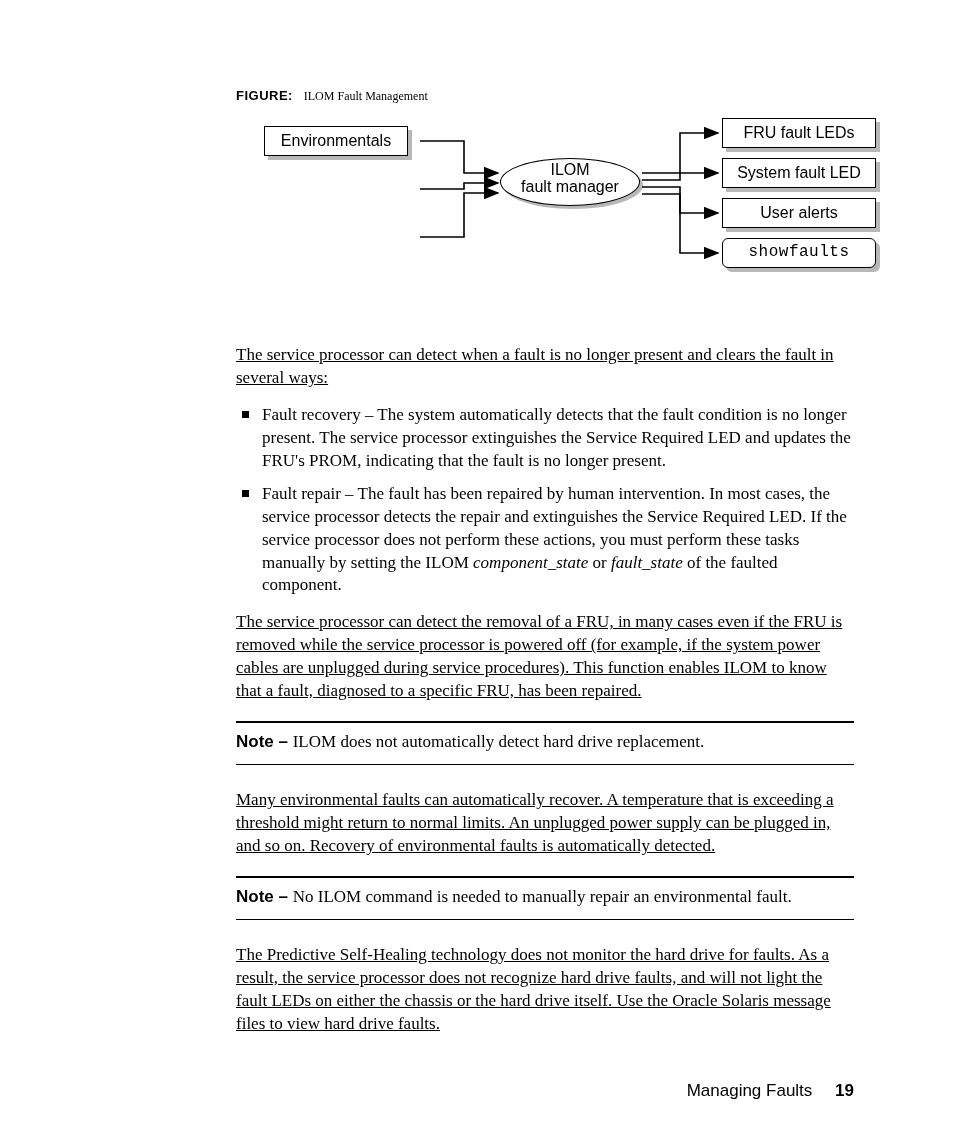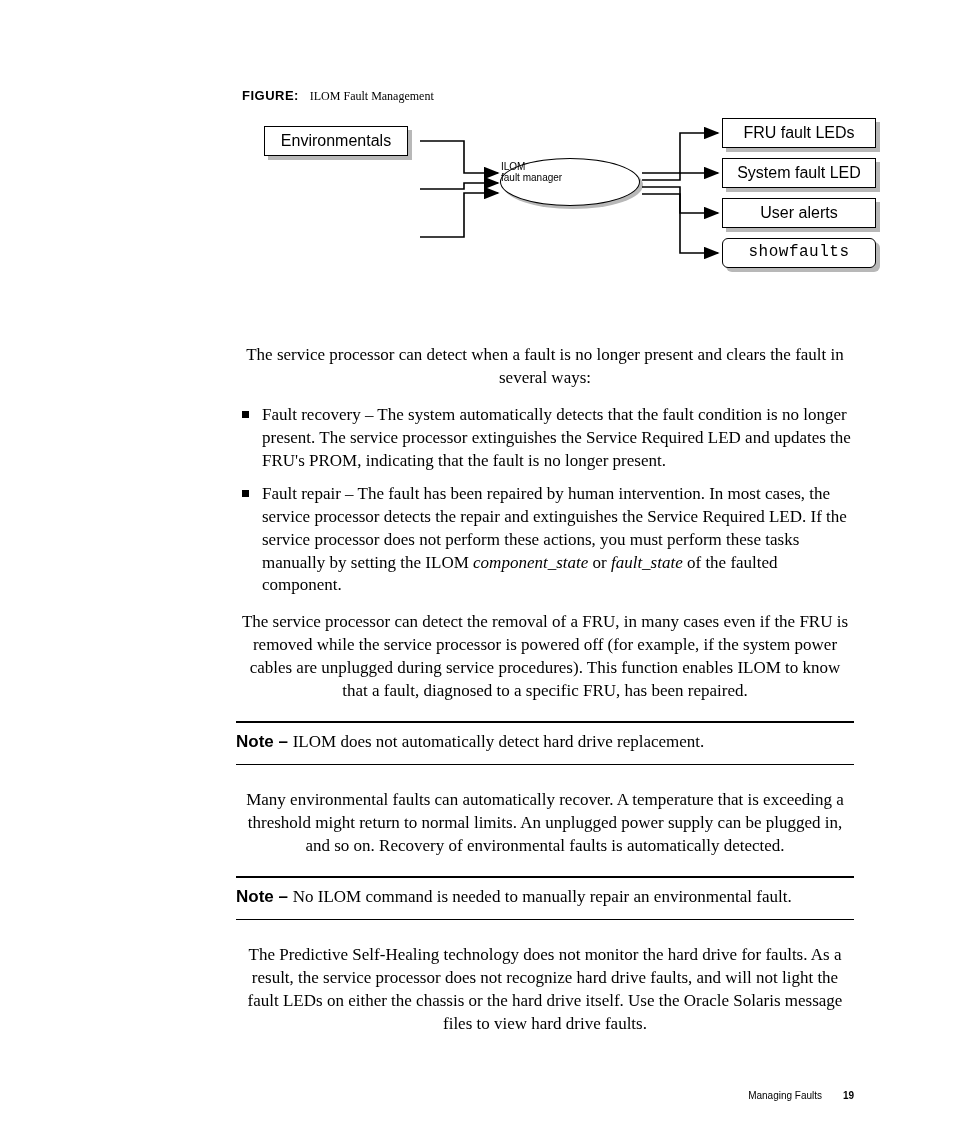--- a/index.html
+++ b/index.html
@@ -18,21 +18,20 @@
   }
 
   .fig-caption {
     font-family: Helvetica, Arial, sans-serif;
     font-size: 13px;
     margin-bottom: 14px;
   }
   .fig-caption .lbl {
     font-weight: bold;
     letter-spacing: 0.5px;
-    margin-left: 6px;
   }
   .fig-caption .txt {
     font-weight: normal;
     font-family: "Palatino Linotype", "Book Antiqua", Palatino, Georgia, serif;
     font-size: 12px;
   }
 
   .diagram {
     position: relative;
     width: 612px;
@@ -53,43 +52,44 @@
   }
   .dbox.left  { width: 144px; height: 30px; left: 0; }
   .dbox.right { width: 154px; height: 30px; right: 0; }
   .oval {
     position: absolute;
     width: 140px;
     height: 48px;
     border: 1.5px solid #000;
     border-radius: 50% / 50%;
     background: #fff;
-    text-align: left;
-    font-family: Helvetica, Arial, sans-serif;
-    font-size: 10px;
+    text-align: center;
+    font-family: Helvetica, Arial, sans-serif;
+    font-size: 16px;
     line-height: 1.05;
     box-sizing: border-box;
     padding-top: 3px;
     box-shadow: 3px 3px 0 0 #b8b8b8;
   }
   .dbox.mono { font-family: "Courier New", monospace; letter-spacing: 0.5px; border-radius: 6px; }
 
   .connectors {
     position: absolute;
     left: 0; top: 0;
     width: 612px;
     height: 180px;
     pointer-events: none;
   }
 
   p.body {
     font-size: 17px;
     line-height: 1.35;
     margin: 0 0 14px 0;
-    text-align: center;
+    text-align: left;
+    text-decoration: underline;
   }
   ul.bullets {
     list-style: none;
     padding: 0;
     margin: 0 0 14px 0;
   }
   ul.bullets li {
     position: relative;
     font-size: 17px;
     line-height: 1.35;
@@ -118,21 +118,21 @@
   .note-block .note-label {
     font-family: Helvetica, Arial, sans-serif;
     font-weight: bold;
   }
 
   .footer {
     position: absolute;
     bottom: 44px;
     right: 100px;
     font-family: Helvetica, Arial, sans-serif;
-    font-size: 10px;
+    font-size: 17px;
   }
   .footer .pageno {
     font-weight: bold;
     margin-left: 18px;
   }
 </style>
 </head>
 <body>
 
 <div class="page">

